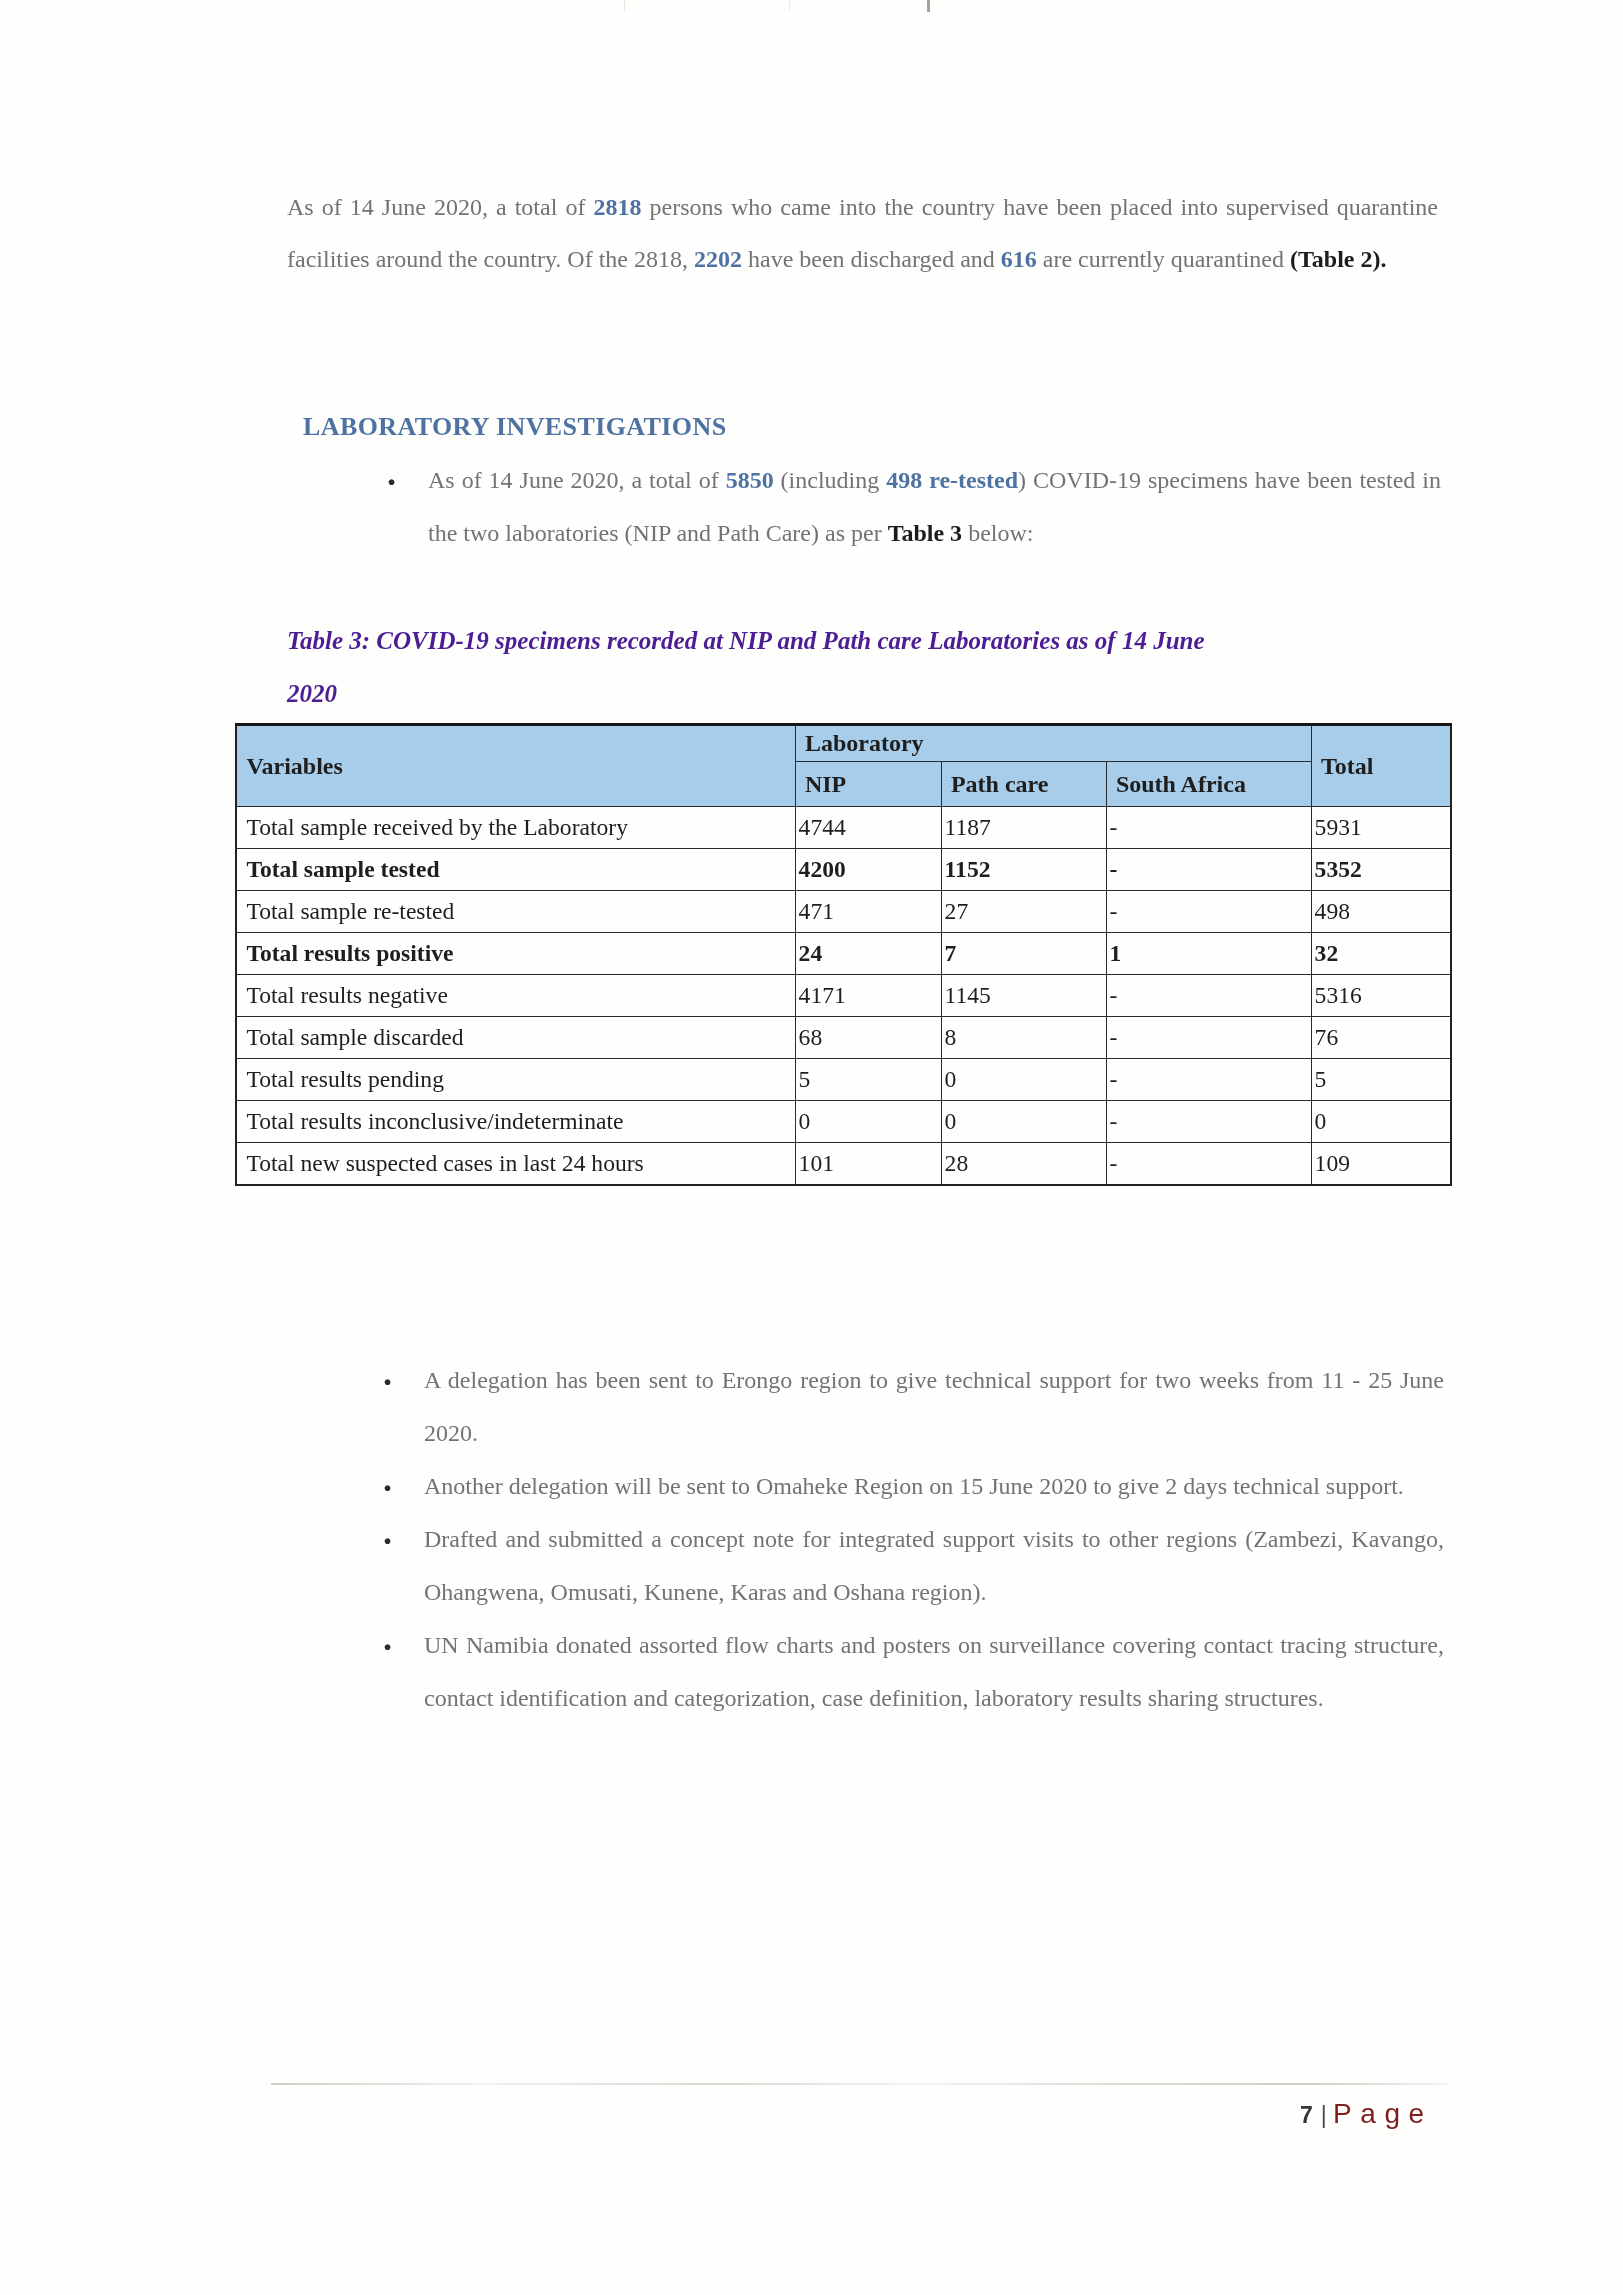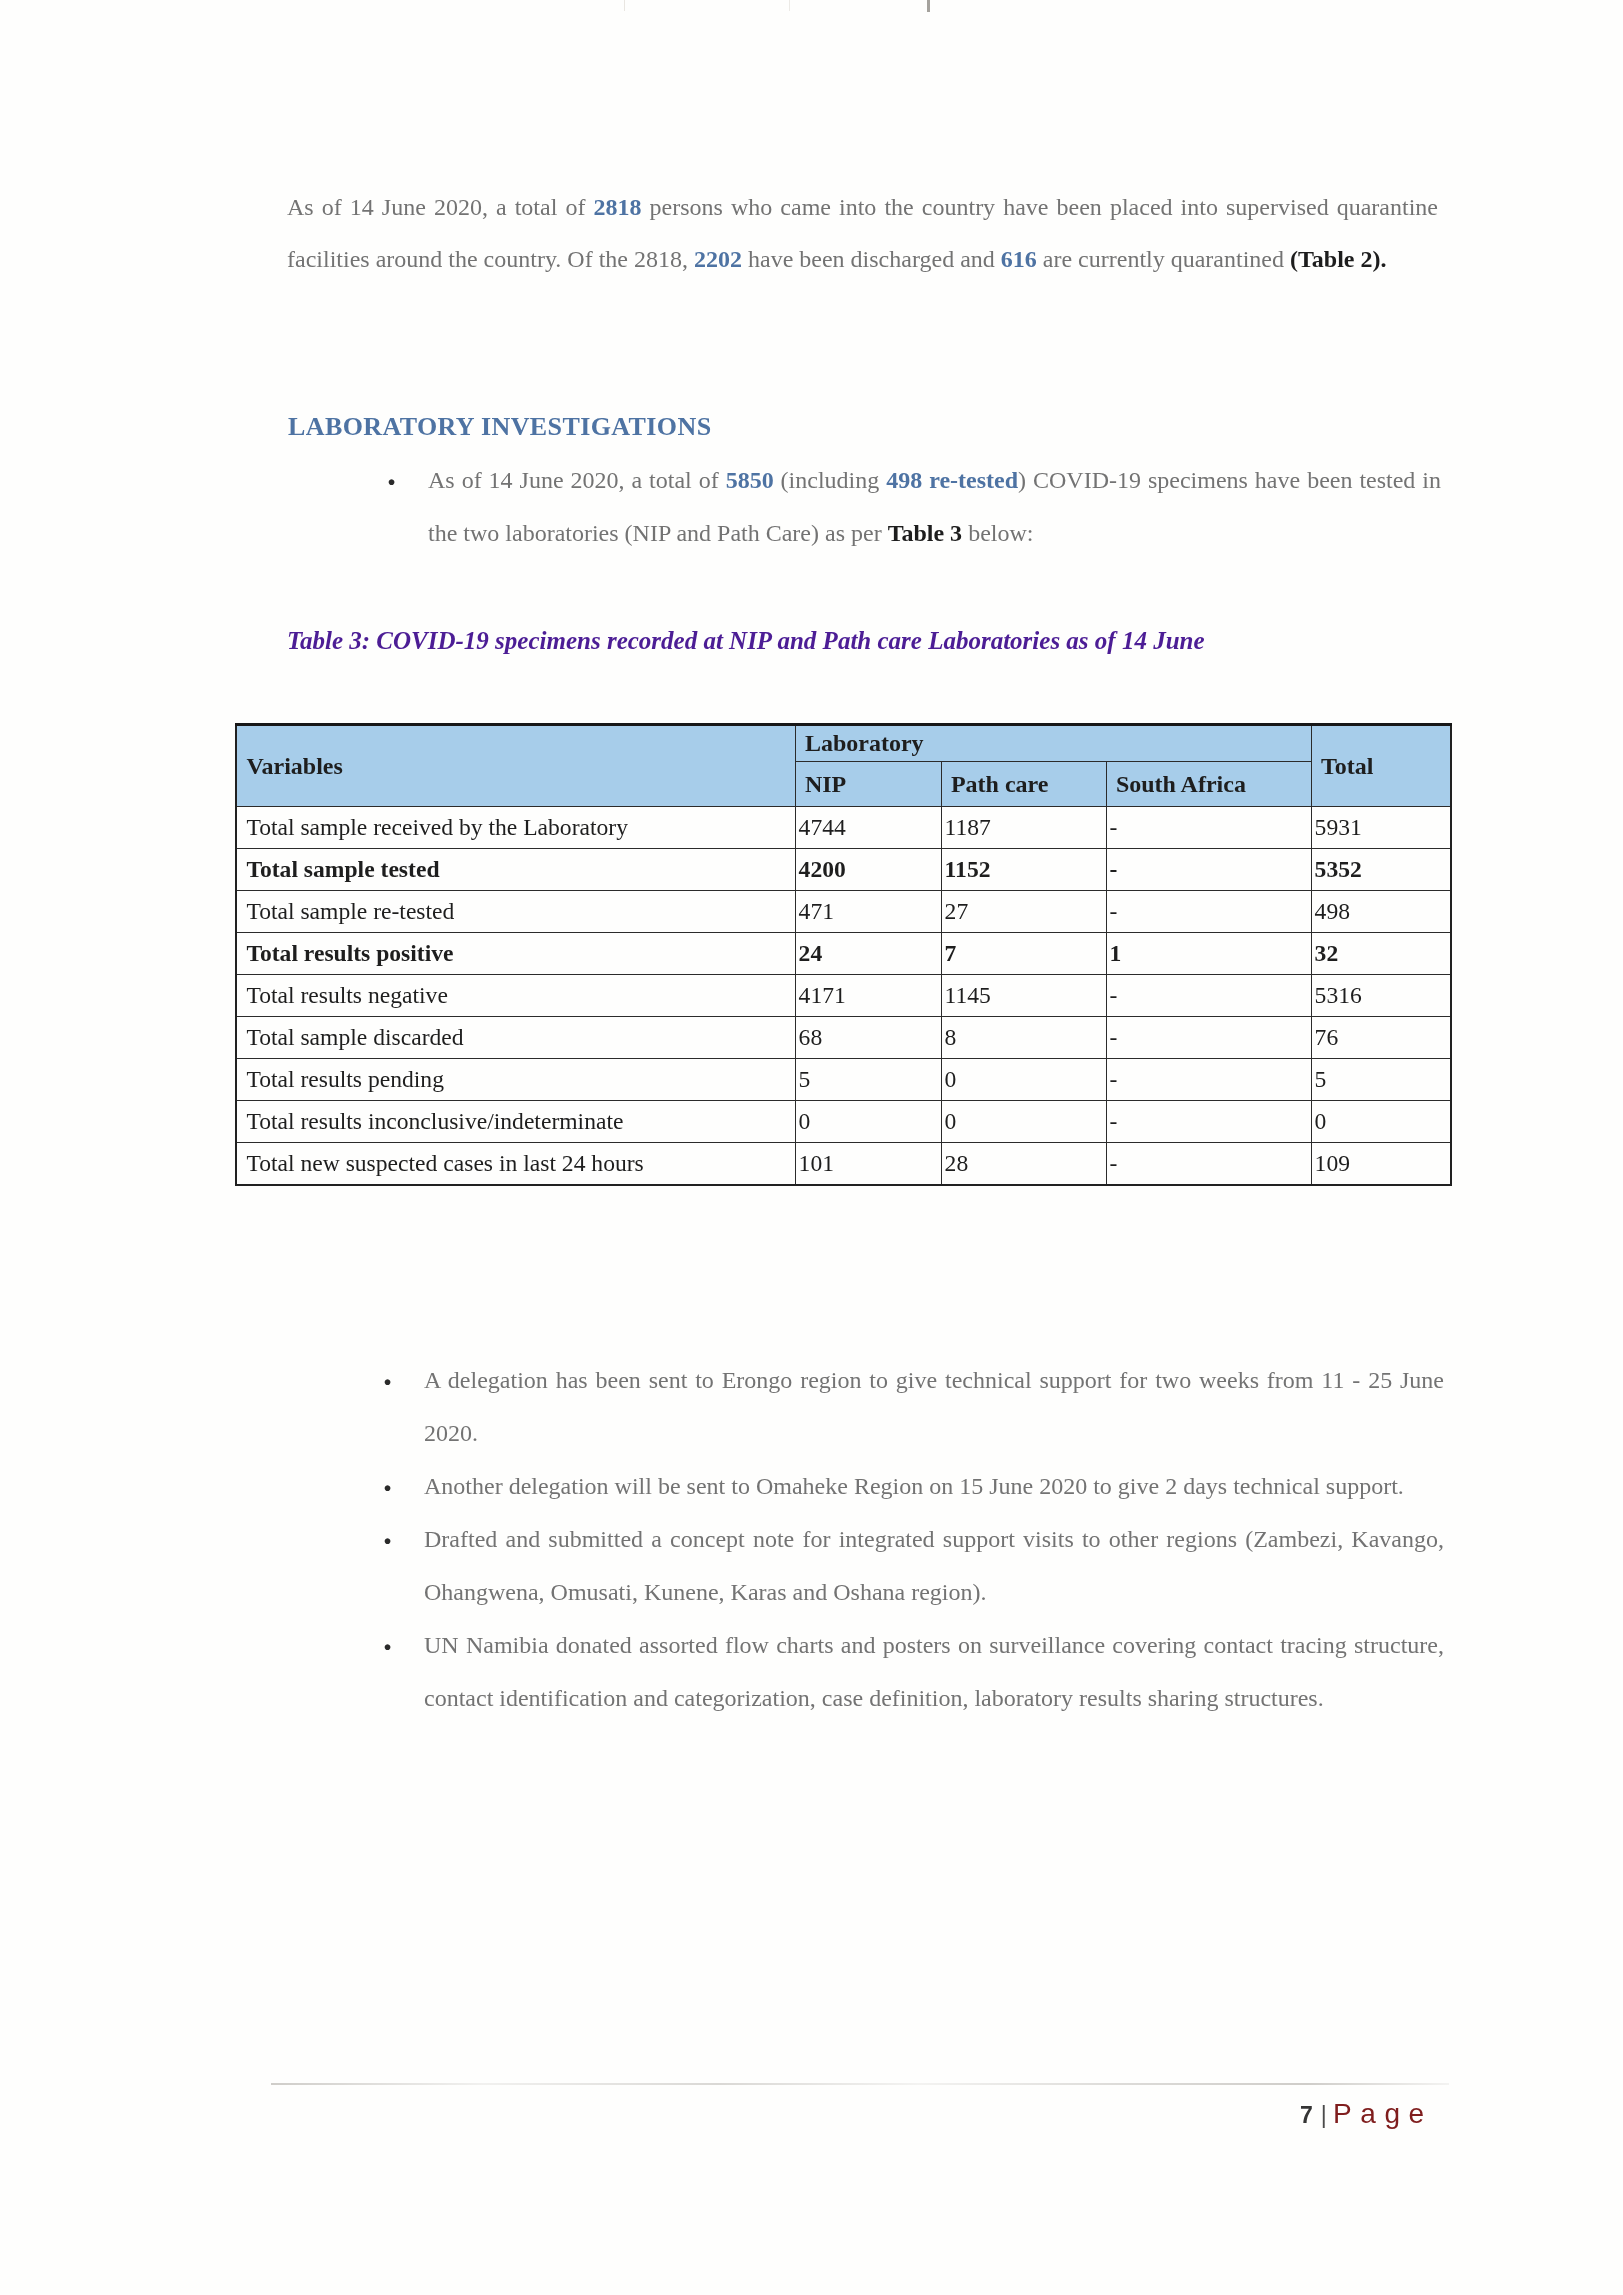--- a/index.html
+++ b/index.html
@@ -31,21 +31,21 @@
   .seg-n  { color:#737373; }
   .seg-bb { color:#4e73a3; font-weight:700; }
   .seg-kb { color:#1d1d1d; font-weight:700; }
 
   
   .section-heading {
     position:absolute;
     color:#4e73a3; font-weight:700; font-size:26px; letter-spacing:0.4px;
     white-space:nowrap;
   }
-  #lab-heading   { left:288px; top:412px; }
+  #lab-heading   { left:303px; top:412px; }
   #coord-heading { left:287px; top:1289px; }
 
   
   .bullet-list { position:absolute; list-style:none; }
   #lab-bullets   { left:386px; top:454px;  width:1055px; }
   #coord-bullets { left:382px; top:1354px; width:1062px; }
   .bullet-item {
     position:relative; padding-left:42px;
     font-size:24px; line-height:53px; text-align:justify;
   }
@@ -117,20 +117,21 @@
 
   <ul class="bullet-list" id="lab-bullets">
       <li class="bullet-item">
         <span class="bullet-marker">●</span>
         <span class="bullet-text"><span class="seg-n">As of 14 June 2020, a total of </span><span class="seg-bb">5850</span><span class="seg-n"> (including </span><span class="seg-bb">498 re-tested</span><span class="seg-n">) COVID-19 specimens have been tested in the two laboratories (NIP and Path Care) as per </span><span class="seg-kb">Table 3</span><span class="seg-n"> below:</span></span>
       </li>
     </ul>
 
   <div class="caption">
     <div>Table 3: COVID-19 specimens recorded at NIP and Path care Laboratories as of 14 June</div>
+    <div>2020</div>
   </div>
 
   <table class="lab-table">
     <colgroup>
       <col style="width:559px">
         <col style="width:146px">
         <col style="width:165px">
       <col style="width:205px">
         <col style="width:140px">
     </colgroup>

